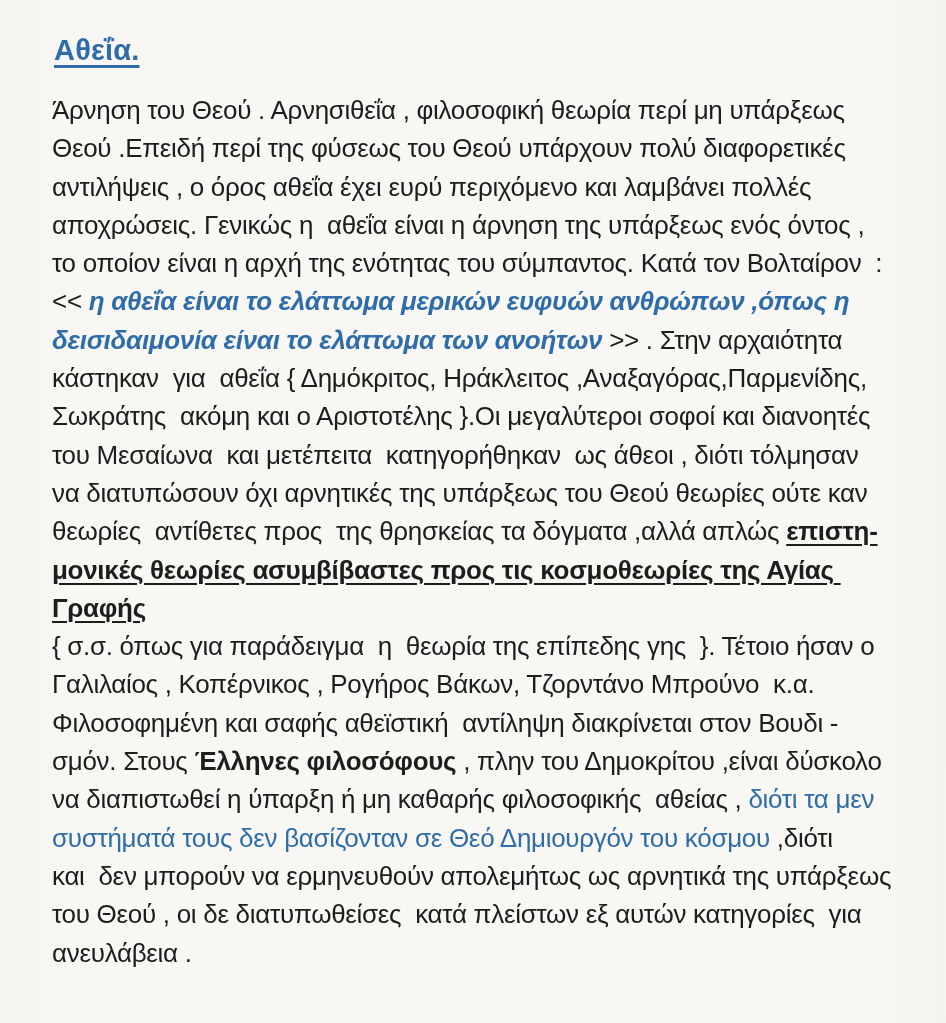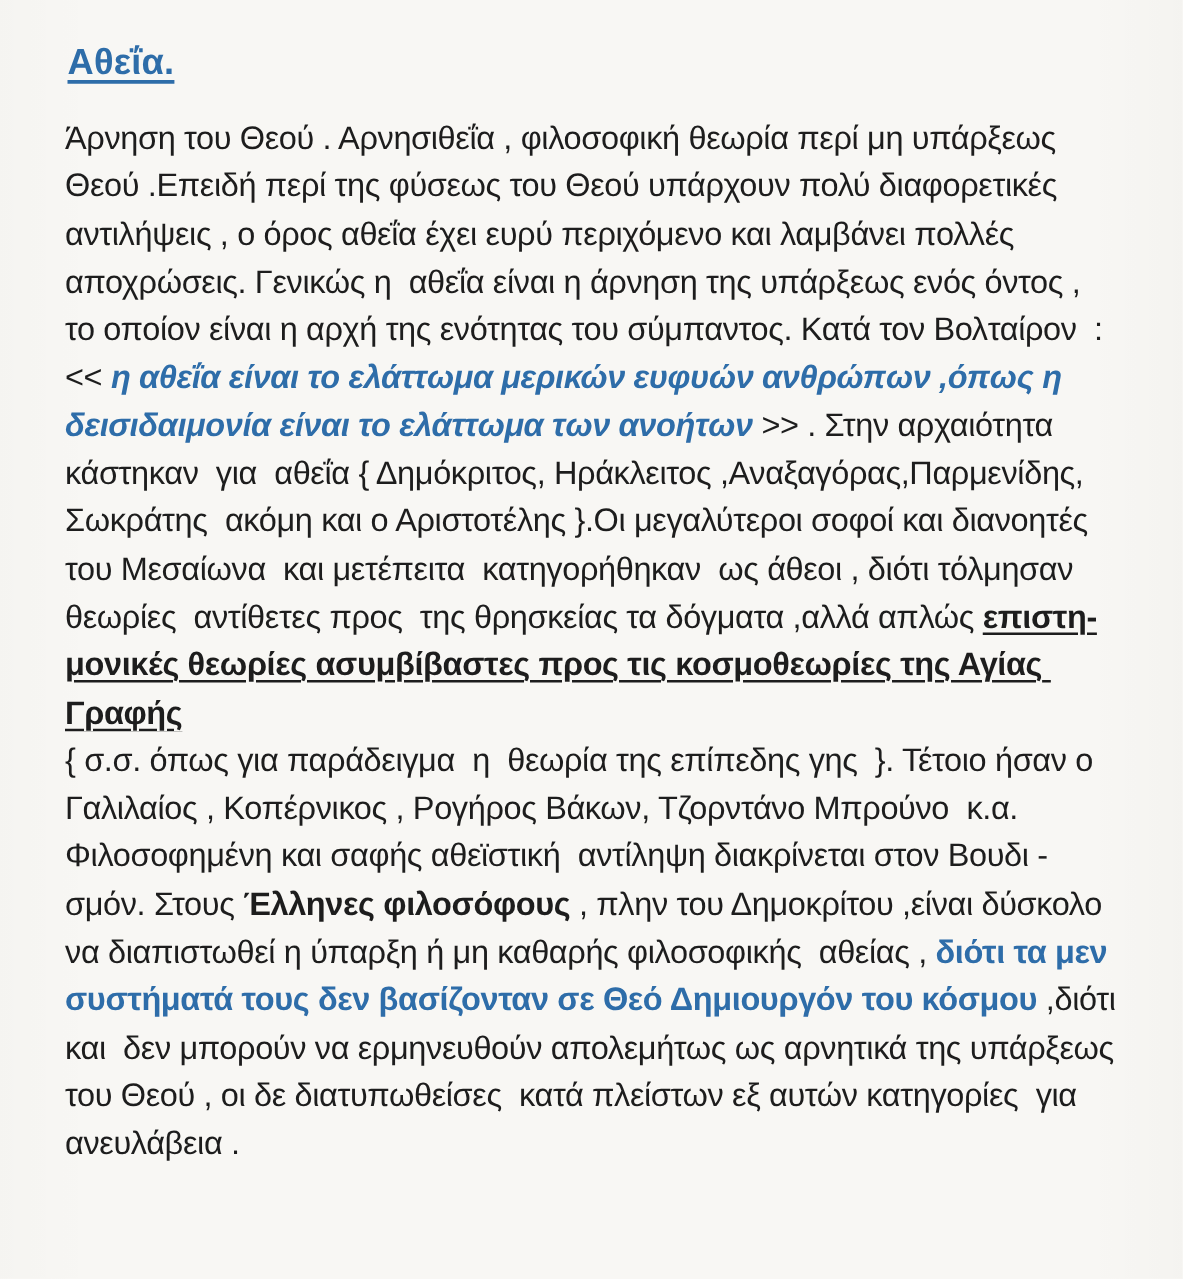--- a/index.html
+++ b/index.html
@@ -44,21 +44,21 @@
     color: var(--text-color, #1d1d1d);
   }
   .seg-normal {  }
   .seg-blue-italic {
     color: var(--accent-blue, #2e6da9);
     font-weight: 700;
     font-style: italic;
   }
   .seg-blue-bold {
     color: var(--accent-blue, #2e6da9);
-    font-weight: 700;
+    font-weight: 400;
   }
   .seg-bold {
     font-weight: 700;
     margin-top: 30px;
   }
   .seg-bold-underline {
     font-weight: 700;
     text-decoration: underline;
     text-decoration-thickness: 2px;
     text-underline-offset: 4px;
@@ -73,20 +73,21 @@
       <div class="line"><span class="seg-normal">Άρνηση του Θεού . Αρνησιθεΐα , φιλοσοφική θεωρία περί μη υπάρξεως</span></div>
       <div class="line"><span class="seg-normal">Θεού .Επειδή περί της φύσεως του Θεού υπάρχουν πολύ διαφορετικές</span></div>
       <div class="line"><span class="seg-normal">αντιλήψεις , ο όρος αθεΐα έχει ευρύ περιχόμενο και λαμβάνει πολλές</span></div>
       <div class="line"><span class="seg-normal">αποχρώσεις. Γενικώς η  αθεΐα είναι η άρνηση της υπάρξεως ενός όντος ,</span></div>
       <div class="line"><span class="seg-normal">το οποίον είναι η αρχή της ενότητας του σύμπαντος. Κατά τον Βολταίρον  :</span></div>
       <div class="line"><span class="seg-normal">&lt;&lt; </span><span class="seg-blue-italic">η αθεΐα είναι το ελάττωμα μερικών ευφυών ανθρώπων ,όπως η</span></div>
       <div class="line"><span class="seg-blue-italic">δεισιδαιμονία είναι το ελάττωμα των ανοήτων </span><span class="seg-normal">&gt;&gt; . Στην αρχαιότητα</span></div>
       <div class="line"><span class="seg-normal">κάστηκαν  για  αθεΐα { Δημόκριτος, Ηράκλειτος ,Αναξαγόρας,Παρμενίδης,</span></div>
       <div class="line"><span class="seg-normal">Σωκράτης  ακόμη και ο Αριστοτέλης }.Οι μεγαλύτεροι σοφοί και διανοητές</span></div>
       <div class="line"><span class="seg-normal">του Μεσαίωνα  και μετέπειτα  κατηγορήθηκαν  ως άθεοι , διότι τόλμησαν</span></div>
+      <div class="line"><span class="seg-normal">να διατυπώσουν όχι αρνητικές της υπάρξεως του Θεού θεωρίες ούτε καν</span></div>
       <div class="line"><span class="seg-normal">θεωρίες  αντίθετες προς  της θρησκείας τα δόγματα ,αλλά απλώς </span><span class="seg-bold-underline">επιστη-</span></div>
       <div class="line"><span class="seg-bold-underline">μονικές θεωρίες ασυμβίβαστες προς τις κοσμοθεωρίες της Αγίας Γραφής</span></div>
       <div class="line"><span class="seg-normal">{ σ.σ. όπως για παράδειγμα  η  θεωρία της επίπεδης γης  }. Τέτοιο ήσαν ο</span></div>
       <div class="line"><span class="seg-normal">Γαλιλαίος , Κοπέρνικος , Ρογήρος Βάκων, Τζορντάνο Μπρούνο  κ.α.</span></div>
       <div class="line"><span class="seg-normal">Φιλοσοφημένη και σαφής αθεϊστική  αντίληψη διακρίνεται στον Βουδι -</span></div>
       <div class="line"><span class="seg-normal">σμόν. Στους </span><span class="seg-bold">Έλληνες φιλοσόφους</span><span class="seg-normal"> , πλην του Δημοκρίτου ,είναι δύσκολο</span></div>
       <div class="line"><span class="seg-normal">να διαπιστωθεί η ύπαρξη ή μη καθαρής φιλοσοφικής  αθείας , </span><span class="seg-blue-bold">διότι τα μεν</span></div>
       <div class="line"><span class="seg-blue-bold">συστήματά τους δεν βασίζονταν σε Θεό Δημιουργόν του κόσμου</span><span class="seg-normal"> ,διότι</span></div>
       <div class="line"><span class="seg-normal">και  δεν μπορούν να ερμηνευθούν απολεμήτως ως αρνητικά της υπάρξεως</span></div>
       <div class="line"><span class="seg-normal">του Θεού , οι δε διατυπωθείσες  κατά πλείστων εξ αυτών κατηγορίες  για</span></div>

